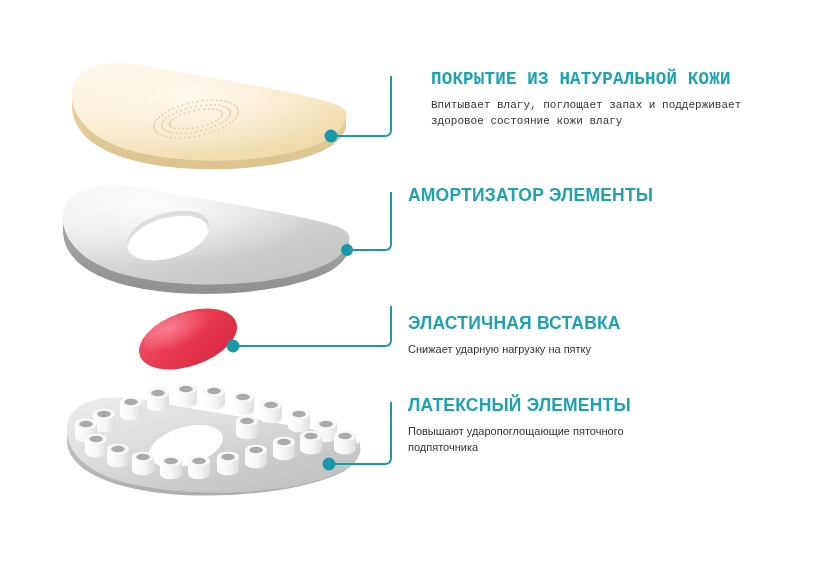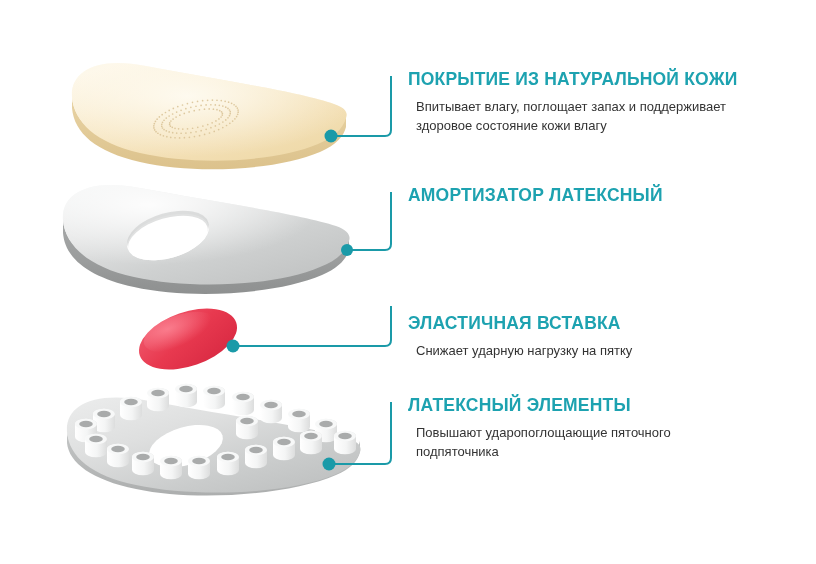--- a/index.html
+++ b/index.html
@@ -34,28 +34,28 @@
     color: #1da2b0;
     font-size: 17.5px;
     font-weight: bold;
     letter-spacing: 0.2px;
     line-height: 1.1;
     margin: 0 0 9px 0;
     white-space: nowrap;
   }
   .callout-body {
     color: #333333;
-    font-size: 13px;
+    font-size: 11px;
     line-height: 1.42;
-    margin: 8px;
+    margin: 0;
   }
   .callout-body span {
     display: block;
   }
-  #cal-0 { left: 408px; top: 70px; }
+  #cal-0 { left: 431px; top: 70px; font-family: Liberation Mono, monospace; }
   #cal-1 { left: 408px; top: 186px; }
   #cal-2 { left: 408px; top: 314px; }
   #cal-3 { left: 408px; top: 396px; }
 </style>
 </head>
 <body>
 
 <div id="stage">
 
   <svg id="art" viewBox="0 0 816 564">
@@ -461,21 +461,21 @@
 
   <div class="callout" id="cal-0">
     <h3 class="callout-title">ПОКРЫТИЕ ИЗ НАТУРАЛЬНОЙ КОЖИ</h3>
     <p class="callout-body">
       <span>Впитывает влагу, поглощает запах и поддерживает</span>
       <span>здоровое состояние кожи влагу</span>
     </p>
   </div>
 
   <div class="callout" id="cal-1">
-    <h3 class="callout-title">АМОРТИЗАТОР ЛАТЕКСНЫЙ</h3>
+    <h3 class="callout-title">АМОРТИЗАТОР ЭЛЕМЕНТЫ</h3>
   </div>
 
   <div class="callout" id="cal-2">
     <h3 class="callout-title">ЭЛАСТИЧНАЯ ВСТАВКА</h3>
     <p class="callout-body">
       <span>Снижает ударную нагрузку на пятку</span>
     </p>
   </div>
 
   <div class="callout" id="cal-3">

